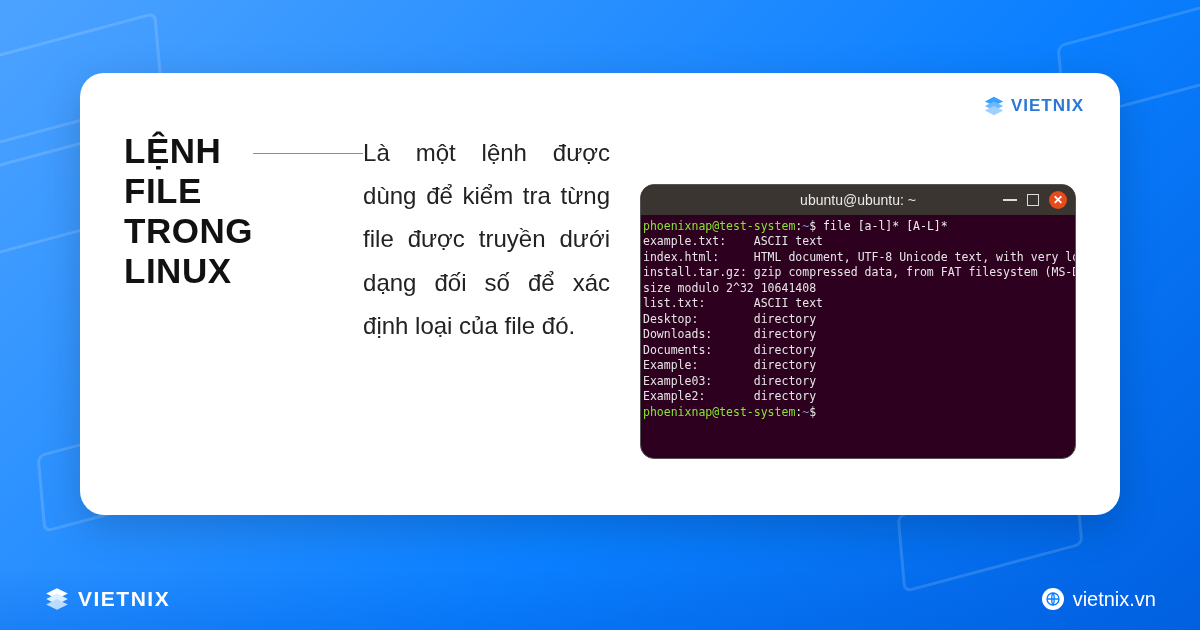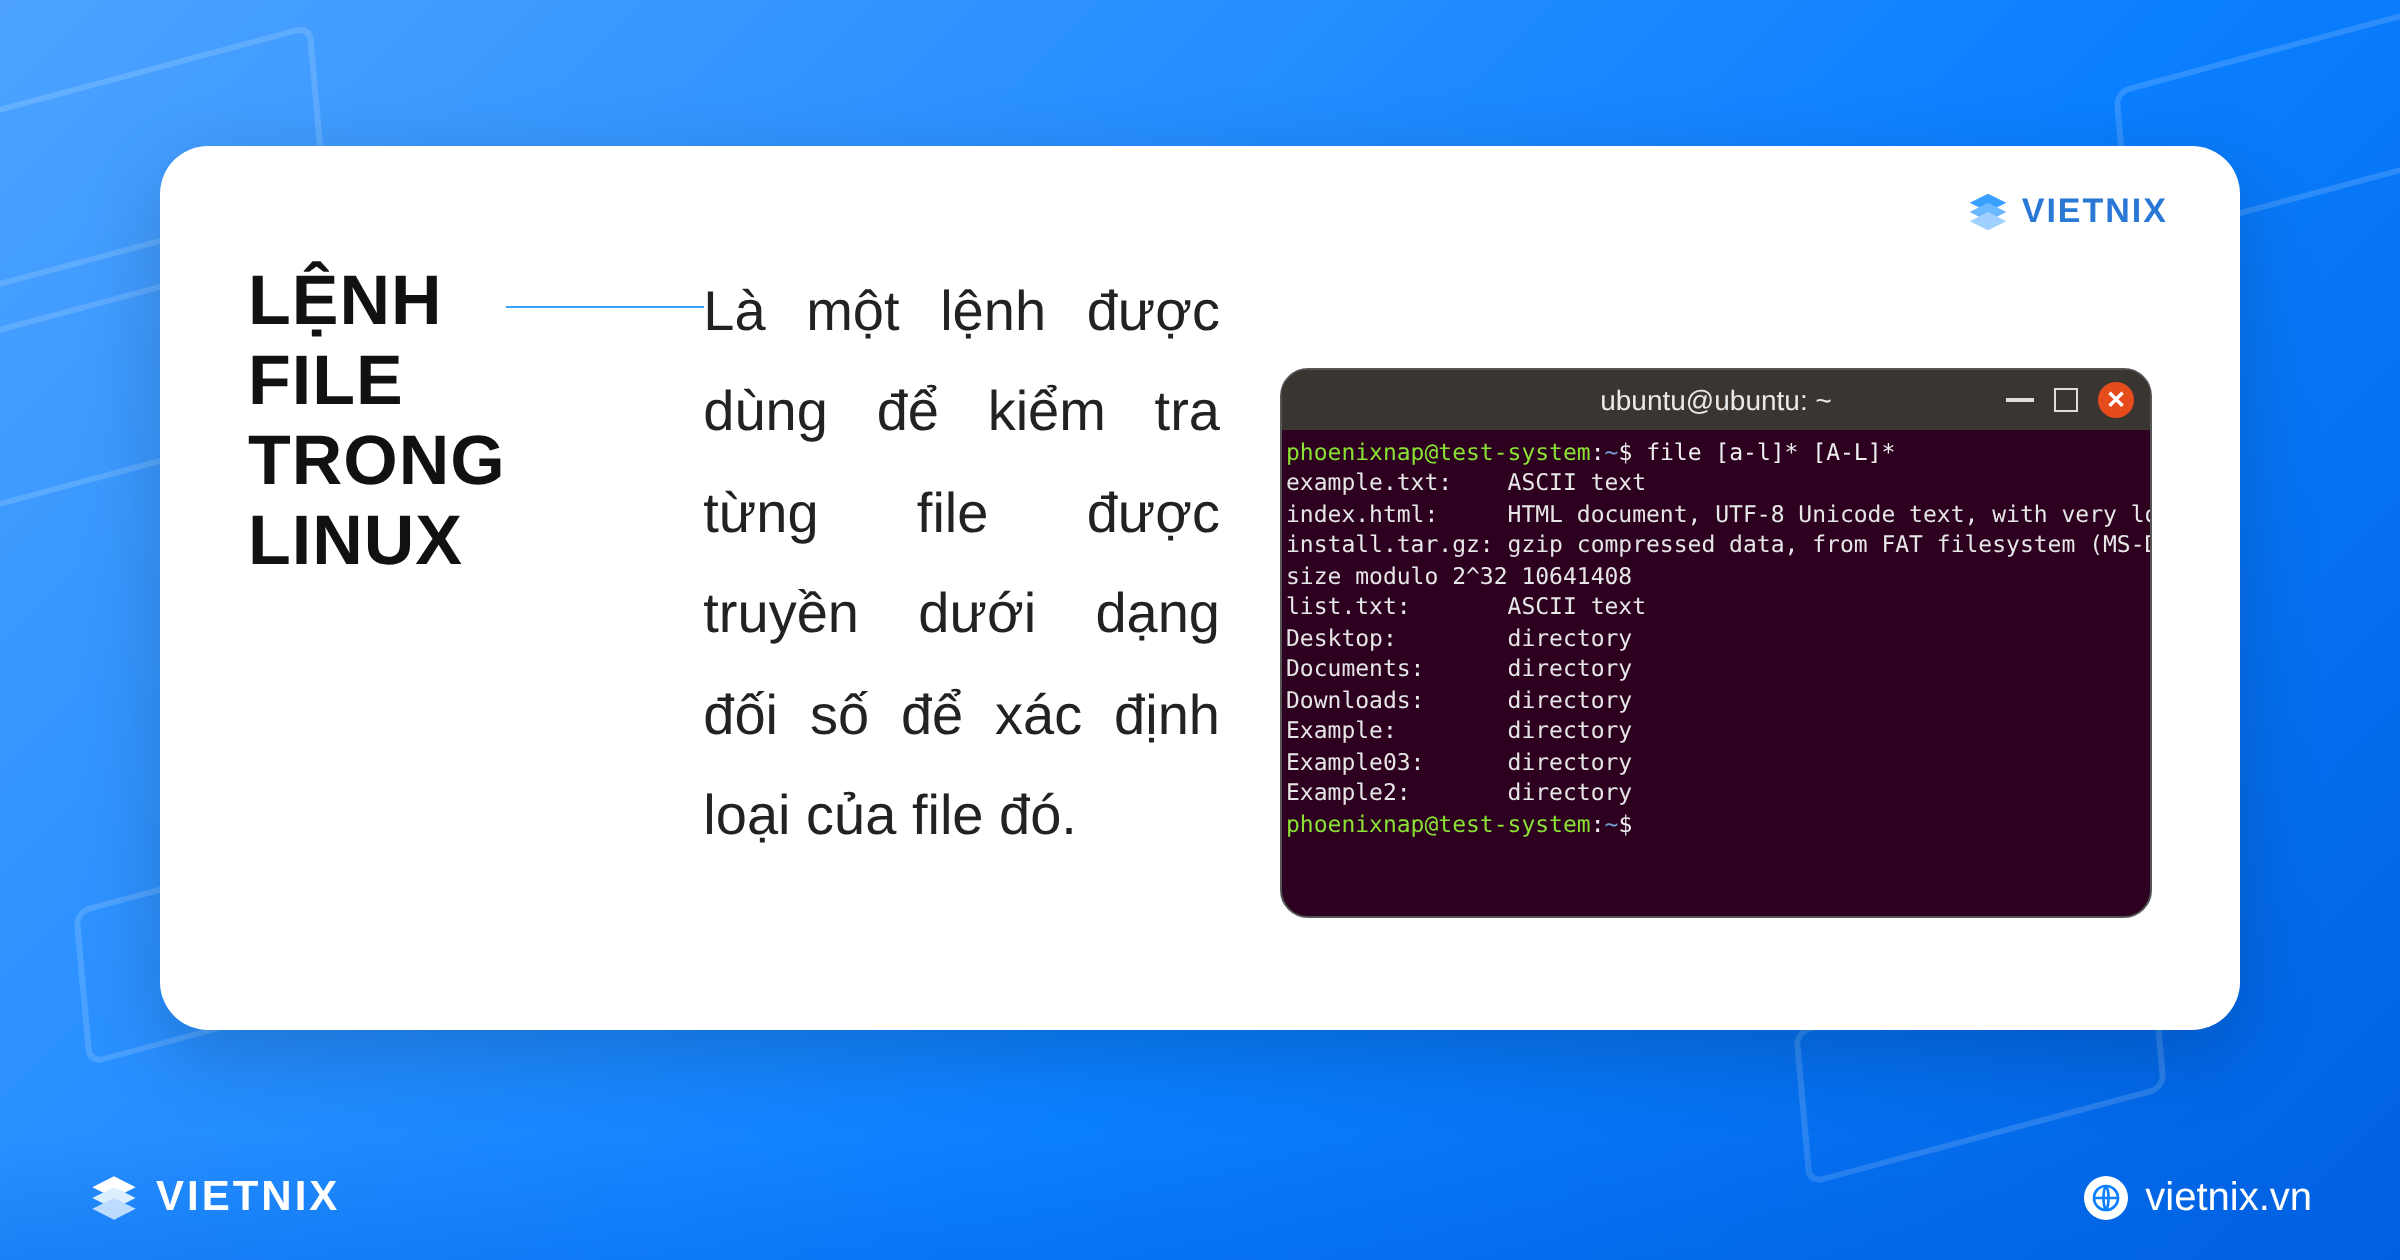--- a/index.html
+++ b/index.html
@@ -49,21 +49,21 @@
     color: #111;
     letter-spacing: 0.5px;
   }
   .divider {
     border: none;
     border-top: 1.5px solid #3aa0ff;
     margin: 22px 0 24px 0;
     width: 100%;
   }
   .desc {
-    font-size: 28px;
+    font-size: 24px;
     line-height: 1.8;
     color: #222;
     text-align: justify;
     text-justify: inter-word;
   }
   .logo-top {
     position: absolute;
     top: 22px;
     right: 36px;
     display: flex;
@@ -200,22 +200,22 @@
       </div>
     </div>
     <div class="term-body">
       <span class="term-line"><span class="p-user">phoenixnap@test-system</span><span class="p-white">:</span><span class="p-path">~</span><span class="p-white">$ </span><span class="p-white">file [a-l]* [A-L]*</span></span>
       <span class="term-line">example.txt:    ASCII text</span>
       <span class="term-line">index.html:     HTML document, UTF-8 Unicode text, with very long</span>
       <span class="term-line">install.tar.gz: gzip compressed data, from FAT filesystem (MS-DOS</span>
       <span class="term-line">size modulo 2^32 10641408</span>
       <span class="term-line">list.txt:       ASCII text</span>
       <span class="term-line">Desktop:        directory</span>
+      <span class="term-line">Downloads:      directory</span>
       <span class="term-line">Documents:      directory</span>
-      <span class="term-line">Downloads:      directory</span>
       <span class="term-line">Example:        directory</span>
       <span class="term-line">Example03:      directory</span>
       <span class="term-line">Example2:       directory</span>
       <span class="term-line"><span class="p-user">phoenixnap@test-system</span><span class="p-white">:</span><span class="p-path">~</span><span class="p-white">$ </span></span>
     </div>
   </div>
 </div>
 
 <div class="footer">
   <div class="footer-left">

